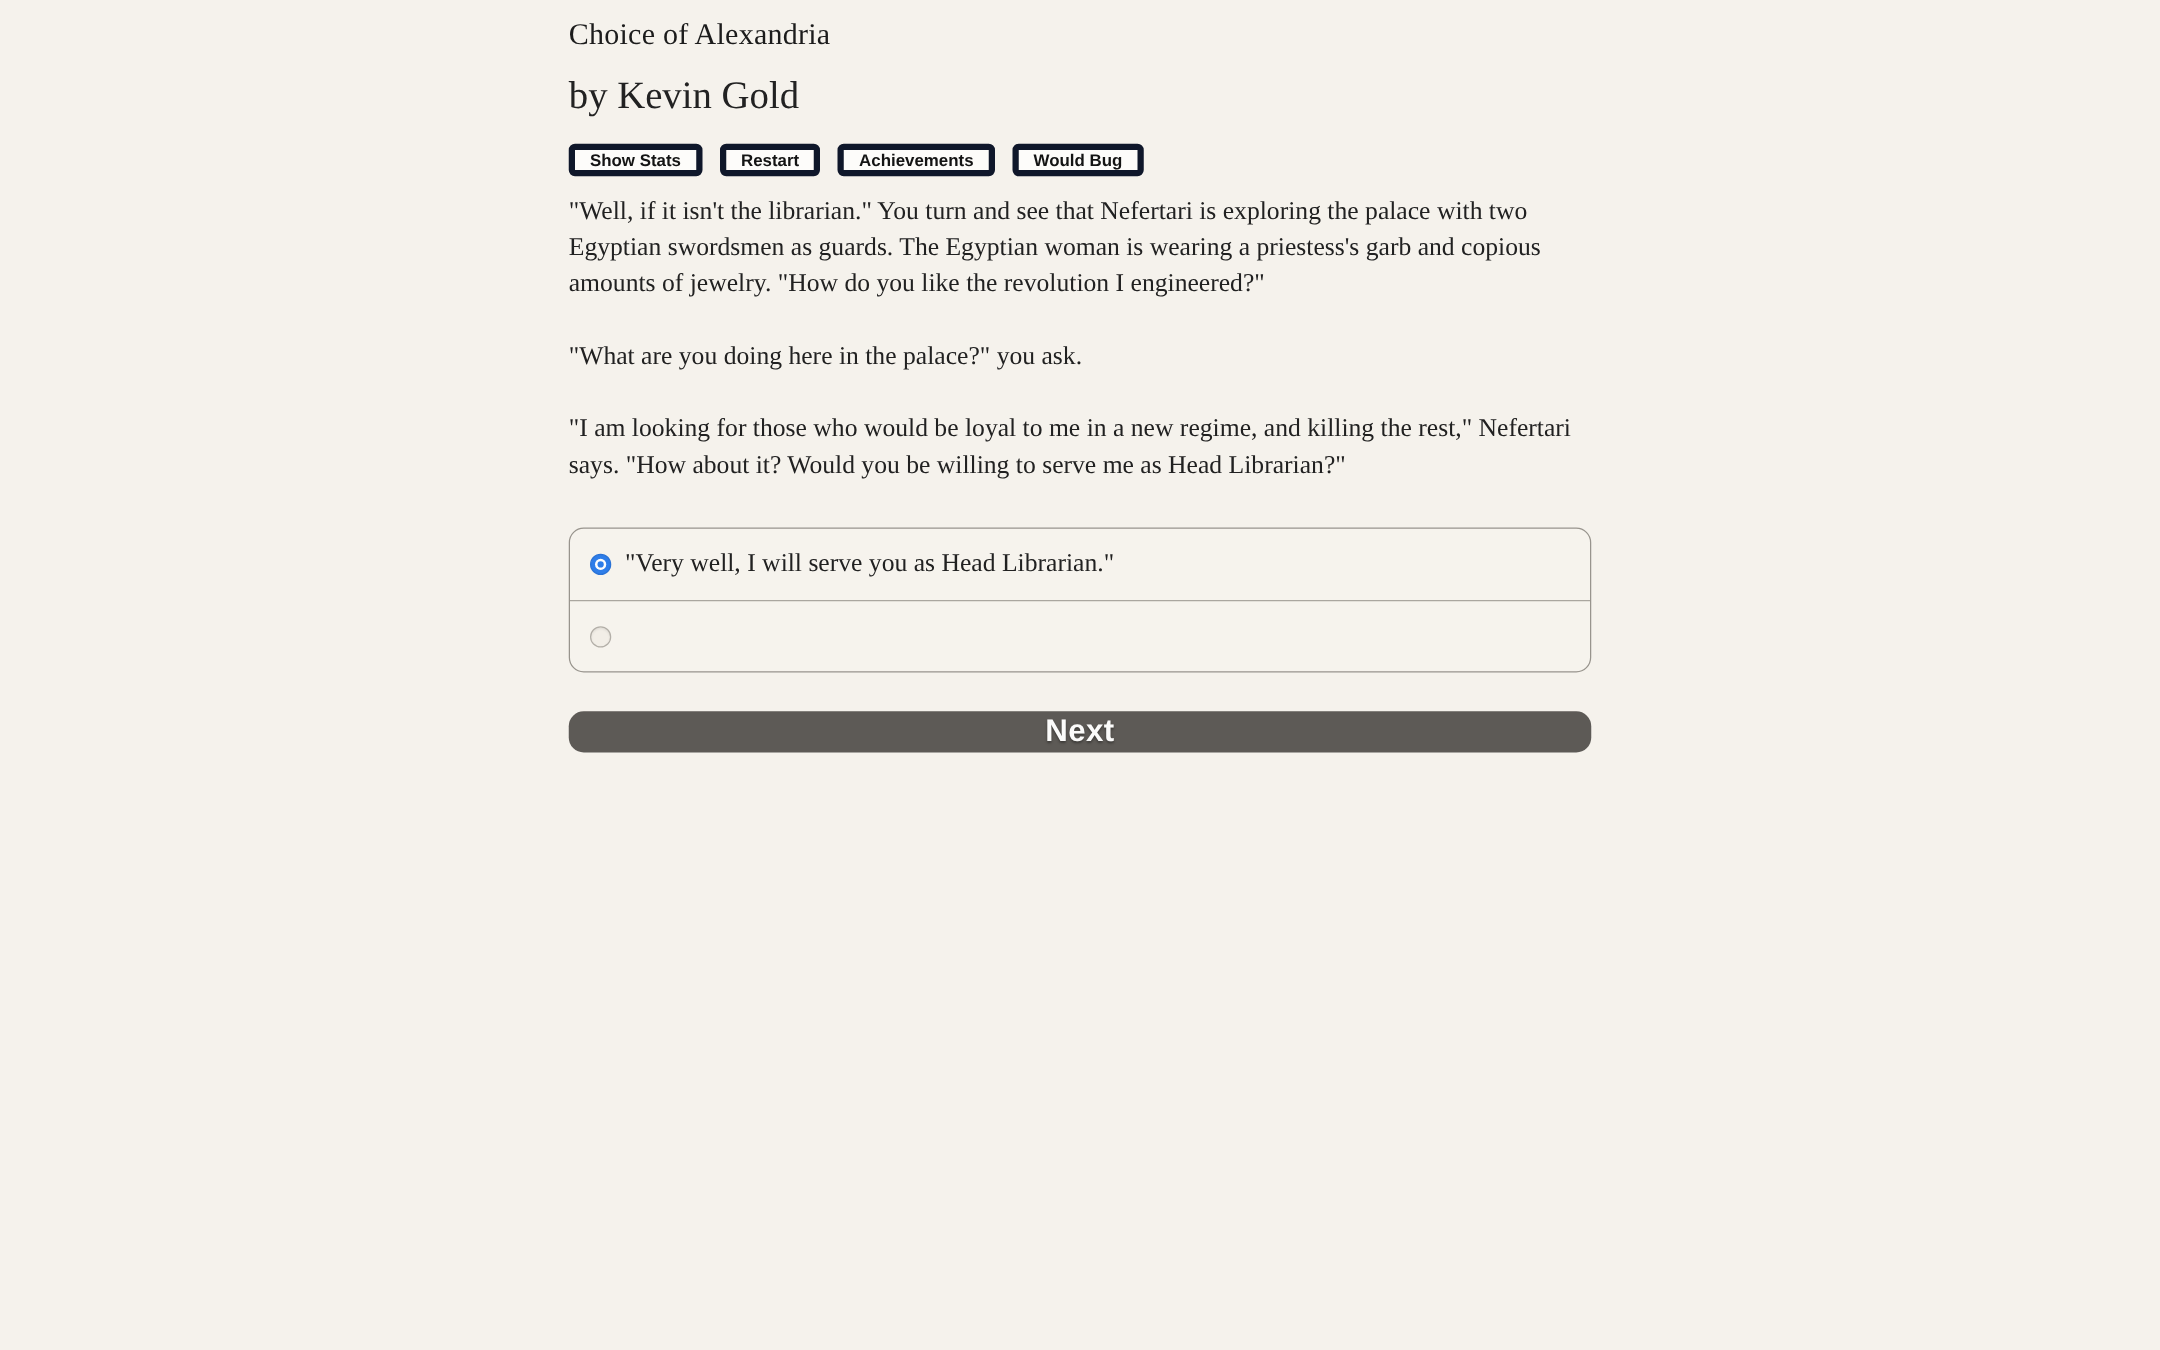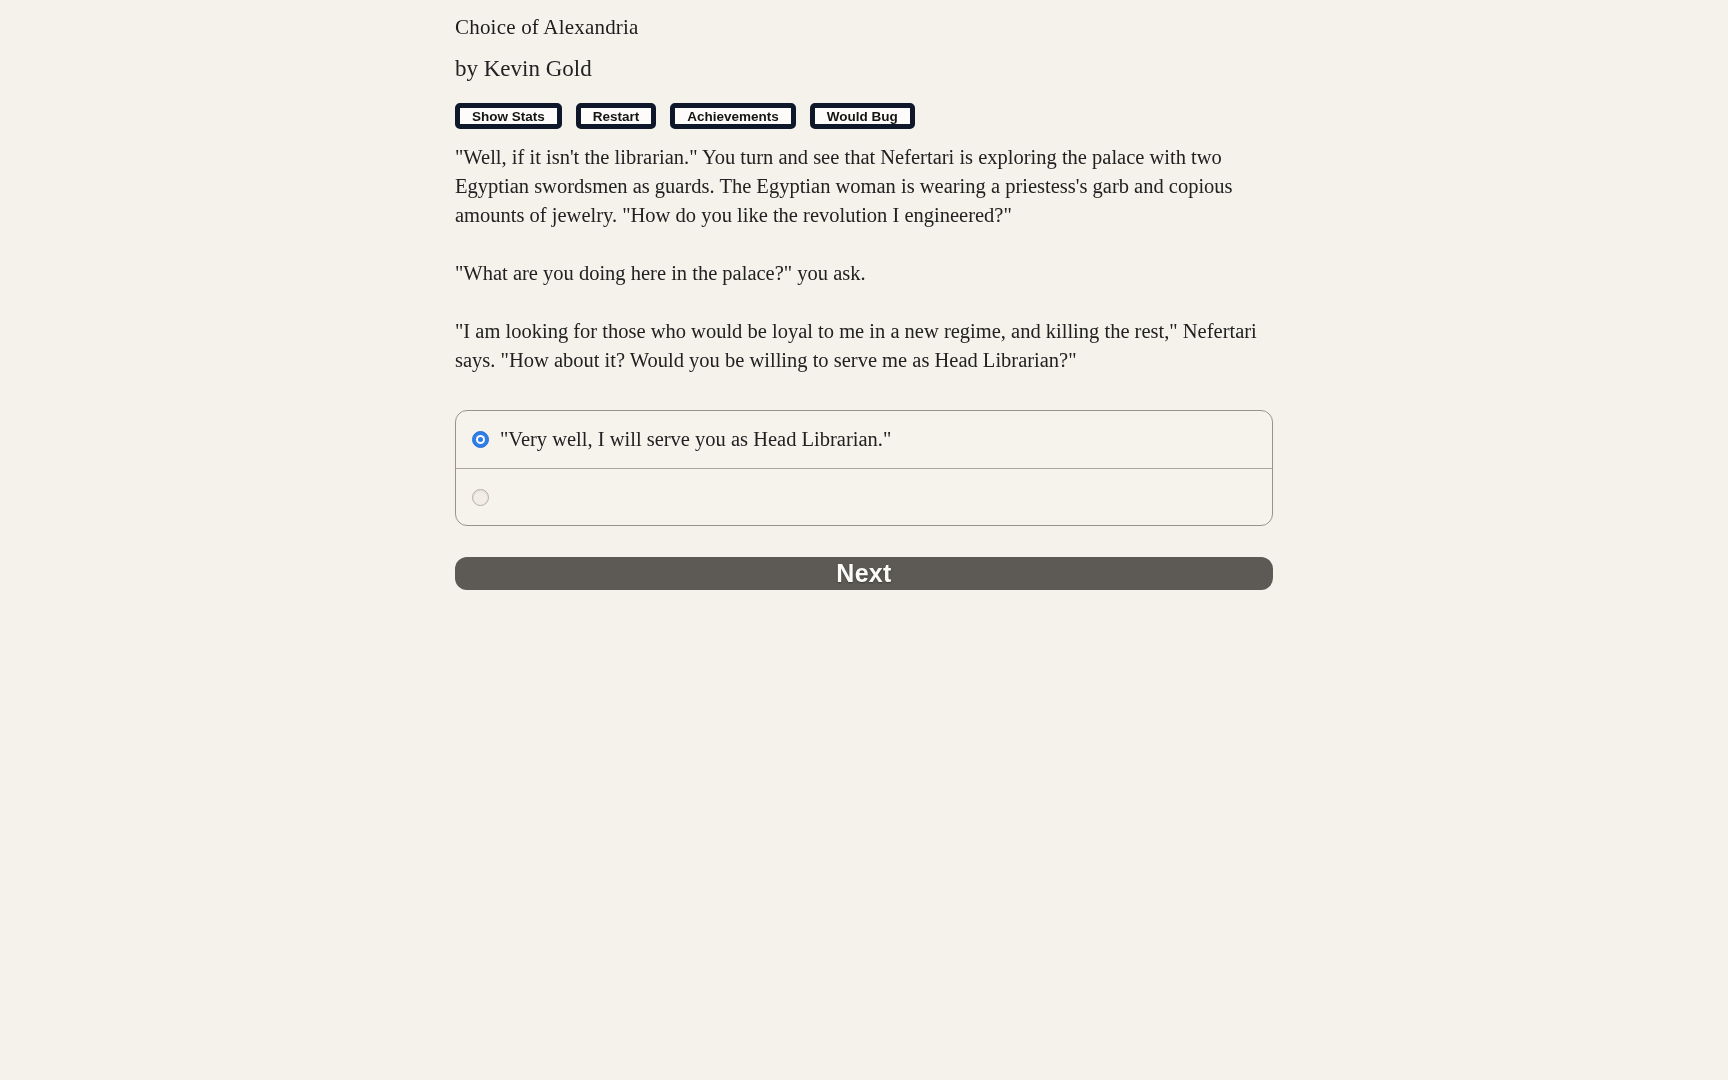--- a/index.html
+++ b/index.html
@@ -9,28 +9,28 @@
     font-family: "Liberation Serif", serif;
     color: #1f1f1f;
     overflow: hidden;
   }
   .page {
     width: 818px;
     margin: 0 auto;
     padding-top: 15px;
   }
   .title {
-    font-size: 21px;
+    font-size: 24px;
     font-weight: 500;
     letter-spacing: 0.2px;
     color: #1c1c1c;
   }
   .author {
     margin-top: 16px;
-    font-size: 23px;
+    font-size: 31px;
     font-weight: 400;
     color: #222;
   }
   .toolbar {
     margin-top: 21px;
     display: flex;
     gap: 14px;
   }
   .toolbar button {
     font-family: "Liberation Sans", sans-serif;

